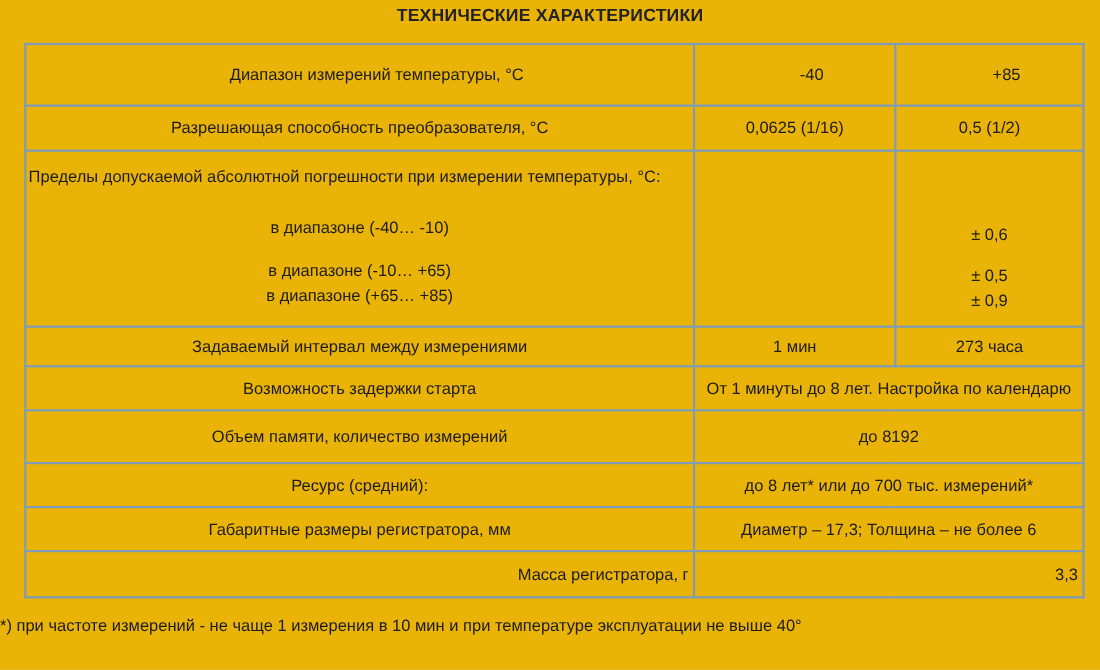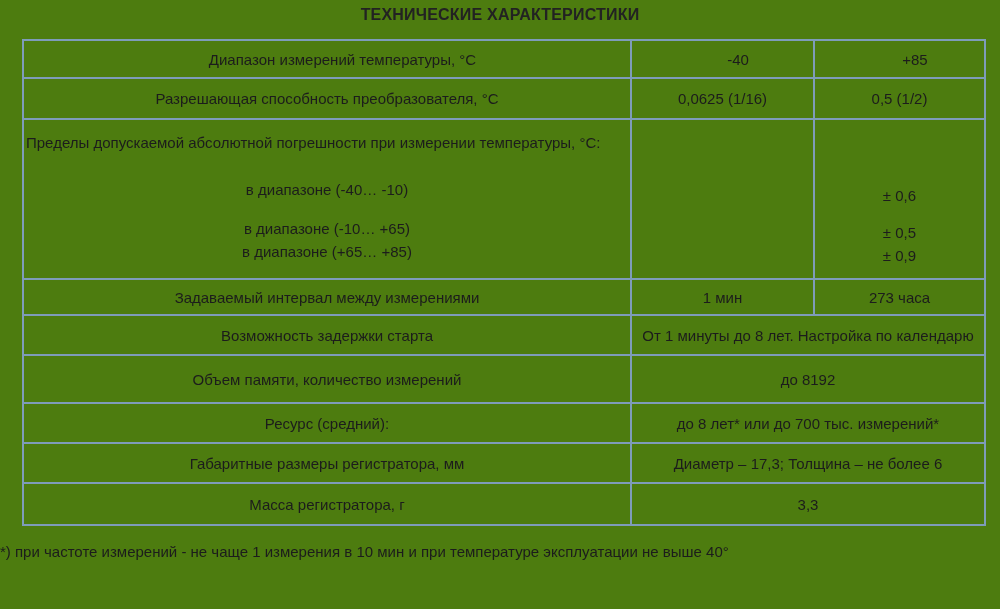--- a/index.html
+++ b/index.html
@@ -5,21 +5,21 @@
   * { margin: 0; padding: 0; box-sizing: border-box; }
   html, body {
     width: 1000px;
     background: #ffffff;
     font-family: "Liberation Sans", "DejaVu Sans", sans-serif;
     color: #1c1c1c;
   }
   .page {
     width: 1000px;
     height: 609px;
-    background: #4d7c0f;
+    background: #eab308;
     position: relative;
   }
   .doc-title {
     text-align: center;
     font-weight: bold;
     font-size: 16px;
     letter-spacing: 0.2px;
     padding-top: 6px;
     color: #222222;
   }
@@ -37,28 +37,28 @@
     border: 2px solid #7e9cba;
     text-align: center;
     vertical-align: middle;
     padding: 2px 4px;
     font-weight: normal;
     overflow: hidden;
     white-space: nowrap;
   }
   table.spec th { font-weight: bold; }
   tr.r-header  td, tr.r-header  th { height: 39px; }
-  tr.r-temp    td { height: 38px; padding-left: 35px; }
+  tr.r-temp    td { height: 56px; padding-left: 35px; }
   tr.r-res     td { height: 41px; }
   tr.r-int     td { height: 36px; }
   tr.r-delay   td { height: 40px; border-radius: 16px; }
   tr.r-mem     td { height: 48px; }
   tr.r-resurs  td { height: 40px; }
   tr.r-dims    td { height: 40px; }
-  tr.r-mass    td { height: 42px; }
+  tr.r-mass    td { height: 42px; text-align: right; }
 
   
   tr.r-err td { height: 160px; vertical-align: top; padding: 0; }
   td.err-param { text-align: left; }
   .err-title {
     text-align: left;
     padding-left: 2px;
     margin-top: 13px;
     line-height: 19px;
     white-space: nowrap;

